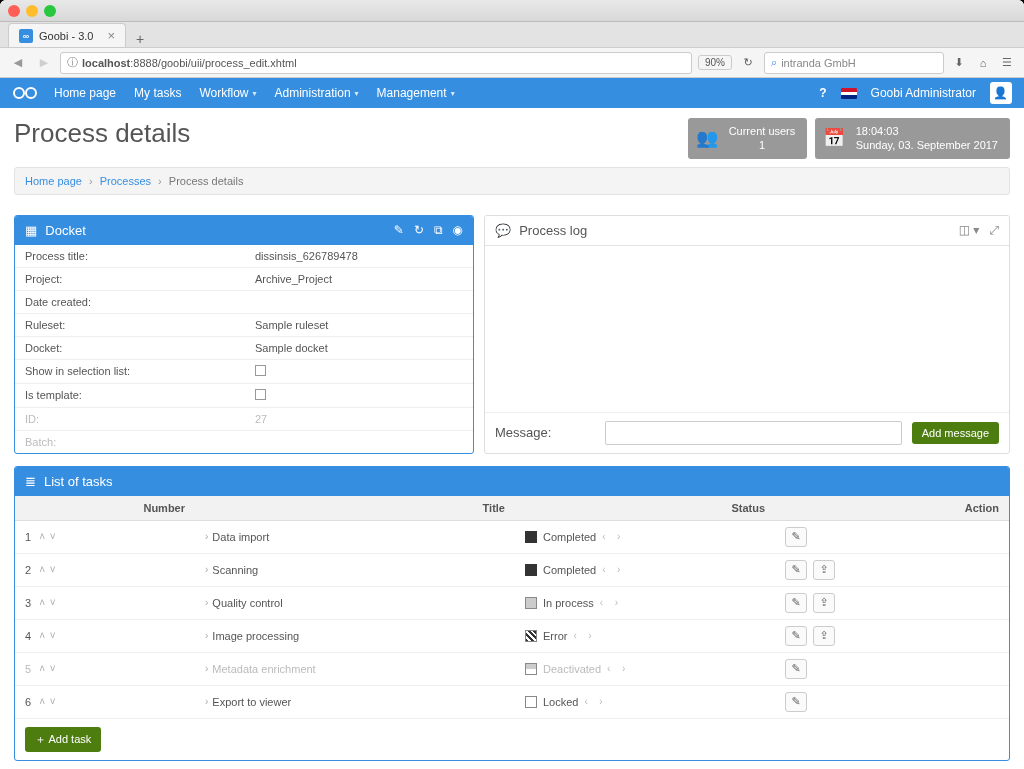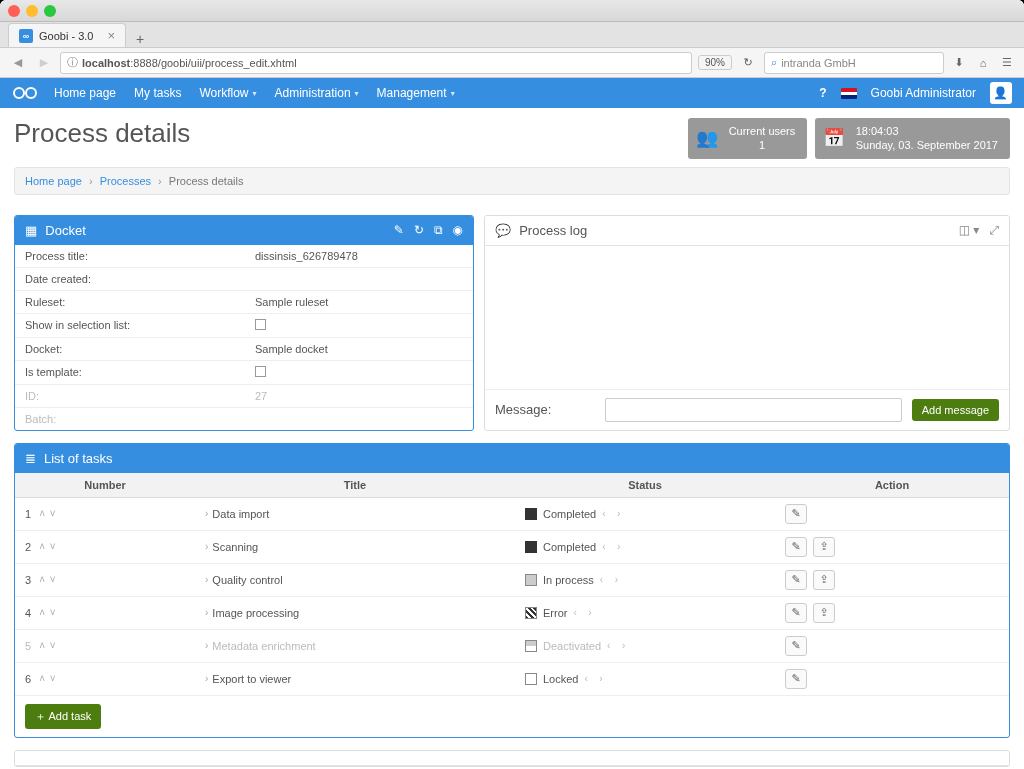--- a/index.html
+++ b/index.html
@@ -65,21 +65,21 @@
 
 .process-log { flex: 1; display: flex; flex-direction: column; }
 .log-area { flex: 1; min-height: 130px; }
 .msg-row { display: flex; align-items: center; gap: 10px; padding: 8px 10px; border-top: 1px solid #eee; }
 .msg-row label { font-size: 13px; color: #555; width: 100px; }
 .msg-input { flex: 1; height: 24px; border: 1px solid #ccc; border-radius: 2px; }
 .btn-primary { background: #4d7c0f; color: #fff; border: none; border-radius: 3px; padding: 5px 10px; font-size: 11px; cursor: pointer; }
 
 .tasks-panel { margin-bottom: 12px; }
 .table { width: 100%; border-collapse: collapse; font-size: 11px; }
-.table th { background: #f2f2f2; text-align: center; padding: 6px 10px; border-bottom: 1px solid #ddd; font-weight: 600; color: #555; }
+.table th { background: #f2f2f2; text-align: right; padding: 6px 10px; border-bottom: 1px solid #ddd; font-weight: 600; color: #555; }
 .table td { padding: 6px 10px; border-bottom: 1px solid #eee; color: #555; vertical-align: middle; }
 .table tr.dim td { color: #bbb; }
 .col-num { width: 180px; }
 .col-title { width: 320px; }
 .col-status { width: 260px; }
 .num-cell { display: flex; align-items: center; gap: 8px; }
 .sort-arrows { color: #aaa; font-size: 10px; letter-spacing: 1px; }
 .title-cell { display: flex; align-items: center; gap: 4px; }
 .title-caret { color: #aaa; font-size: 10px; }
 .status-cell { display: flex; align-items: center; gap: 6px; }
@@ -209,33 +209,37 @@
               <span>⧉</span>
               <span>◉</span>
             </div>
           </div>
           <div class="panel-body" id="process-rows">
               <div class="kv-row">
                 <div class="kv-key">Process title:</div>
                 <div class="kv-val">dissinsis_626789478</div>
               </div>
               <div class="kv-row">
+                <div class="kv-key">Project:</div>
+                <div class="kv-val">Archive_Project</div>
+              </div>
+              <div class="kv-row">
                 <div class="kv-key">Date created:</div>
               </div>
               <div class="kv-row">
                 <div class="kv-key">Ruleset:</div>
                 <div class="kv-val">Sample ruleset</div>
               </div>
               <div class="kv-row">
+                <div class="kv-key">Docket:</div>
+                <div class="kv-val">Sample docket</div>
+              </div>
+              <div class="kv-row">
                 <div class="kv-key">Show in selection list:</div>
                 <div class="kv-val"><span class="checkbox-box"></span></div>
-              </div>
-              <div class="kv-row">
-                <div class="kv-key">Docket:</div>
-                <div class="kv-val">Sample docket</div>
               </div>
               <div class="kv-row">
                 <div class="kv-key">Is template:</div>
                 <div class="kv-val"><span class="checkbox-box"></span></div>
               </div>
               <div class="kv-row dim">
                 <div class="kv-key">ID:</div>
                 <div class="kv-val">27</div>
               </div>
               <div class="kv-row dim">

